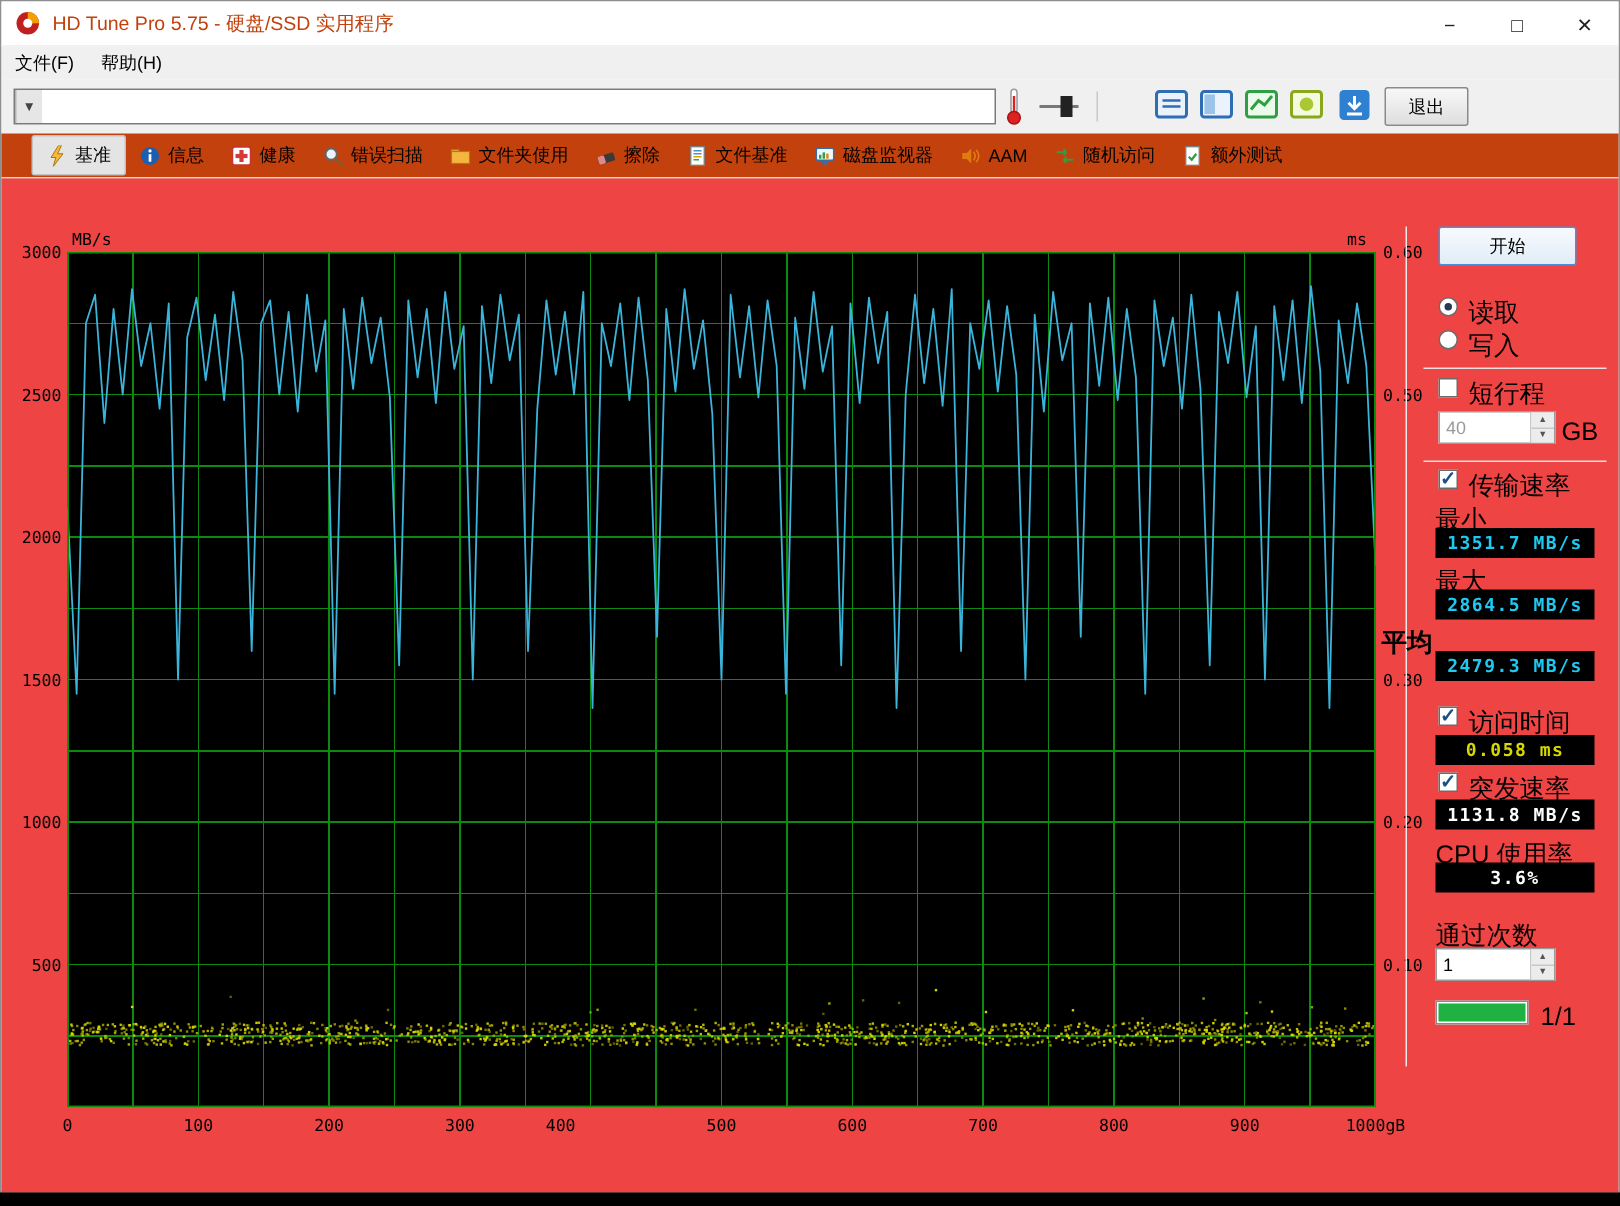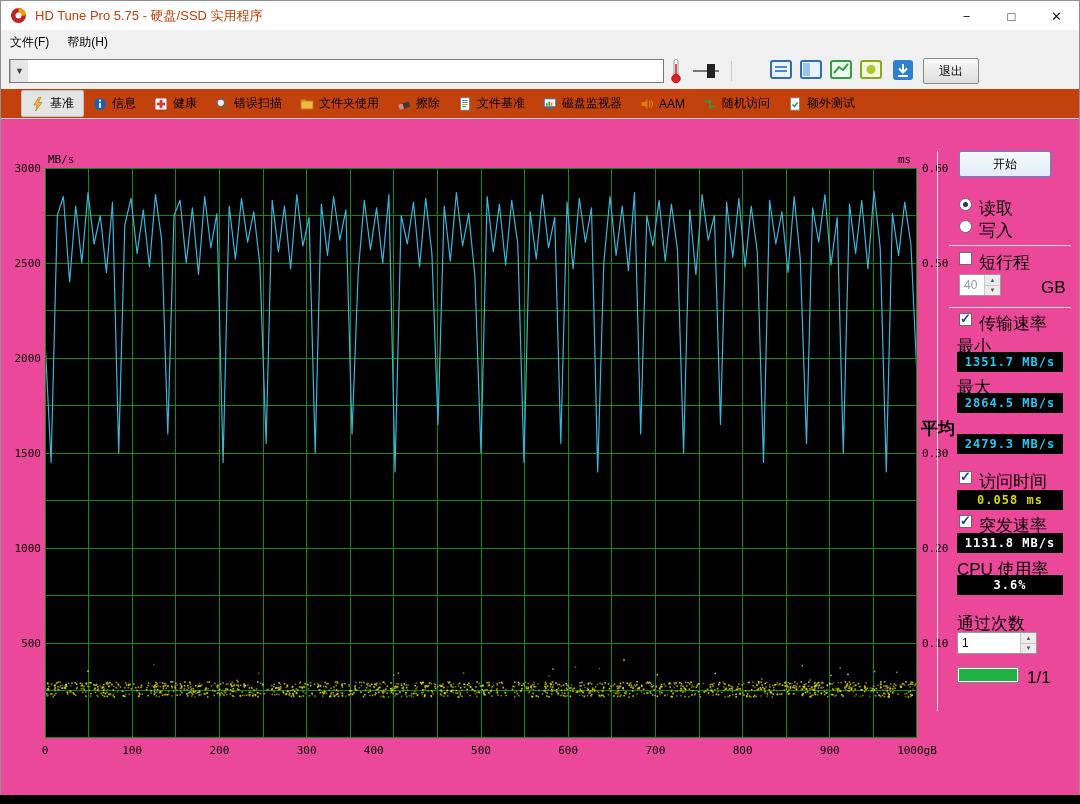--- a/index.html
+++ b/index.html
@@ -26,21 +26,21 @@
   .tool-sep { position:absolute; top:8px; width:1px; height:20px; background:#c8c8c8; }
   .exit-btn { position:absolute; left:922px; top:5px; width:56px; height:26px; background:linear-gradient(#f8f8f8,#dedede); border:1px solid #8a8a8a; border-radius:2px; font-size:12px; color:#000; display:flex; align-items:center; justify-content:center; }
 
   
   .tabbar { position:absolute; left:0; top:88px; width:100%; height:30px; background:#c2410c; border-bottom:1px solid #dcdcdc; display:flex; align-items:center; padding-left:20px; }
   .tab { display:flex; align-items:center; gap:5px; padding:4px 9px; font-size:12px; color:#000; white-space:nowrap; }
   .tab.active { background:#e4e4e4; border:1px solid #c2c2c2; border-radius:2px; }
   .tab svg { display:block; }
 
   
-  .client { position:absolute; left:0; top:118px; width:100%; height:676px; background:#ec4899; }
+  .client { position:absolute; left:0; top:118px; width:100%; height:676px; background:#ef4444; }
   .chart-svg { position:absolute; left:44px; top:49px; }
   .axis-label { position:absolute; font-family:"DejaVu Sans Mono",monospace; font-size:11px; color:#000; }
   .unit-label { position:absolute; font-family:"DejaVu Sans Mono",monospace; font-size:11px; color:#000; }
 
   
   .panel-sep-v { position:absolute; background:#e8e8e8; width:1px; }
   .panel-sep-h { position:absolute; background:#e0e0e0; height:1px; }
   .start-btn { position:absolute; left:958px; top:32px; width:92px; height:26px; background:linear-gradient(#f6fafe,#e2ecf6); border:1px solid #4d90d9; border-radius:2px; font-size:12px; color:#000; display:flex; align-items:center; justify-content:center; }
   .p-label { position:absolute; font-size:17px; color:#000; white-space:nowrap; }
   .radio { position:absolute; width:13px; height:13px; border:1px solid #6b6b6b; border-radius:50%; background:#fff; }
@@ -1801,21 +1801,21 @@
 
     <span class="radio sel" style="left:958px; top:79px;"></span>
     <span class="p-label" style="left:978px; top:78px;">读取</span>
     <span class="radio" style="left:958px; top:101px;"></span>
     <span class="p-label" style="left:978px; top:100px;">写入</span>
 
     <div class="panel-sep-h" style="left:948px; top:126px; width:122px;"></div>
 
     <span class="checkbox" style="left:958px; top:133px;"></span>
     <span class="p-label" style="left:978px; top:132px;">短行程</span>
-    <div class="spinner" style="left:958px; top:155px; width:42px;">
+    <div class="spinner" style="left:958px; top:155px; width:78px;">
       <span class="sp-val disabled">40</span>
       <span class="sp-btns">
           <span class="sp-btn">▲</span>
           <span class="sp-btn">▼</span>
         </span>
     </div>
     <span class="p-label" style="left:1040px; top:159px;">GB</span>
 
     <div class="panel-sep-h" style="left:948px; top:188px; width:122px;"></div>
 

